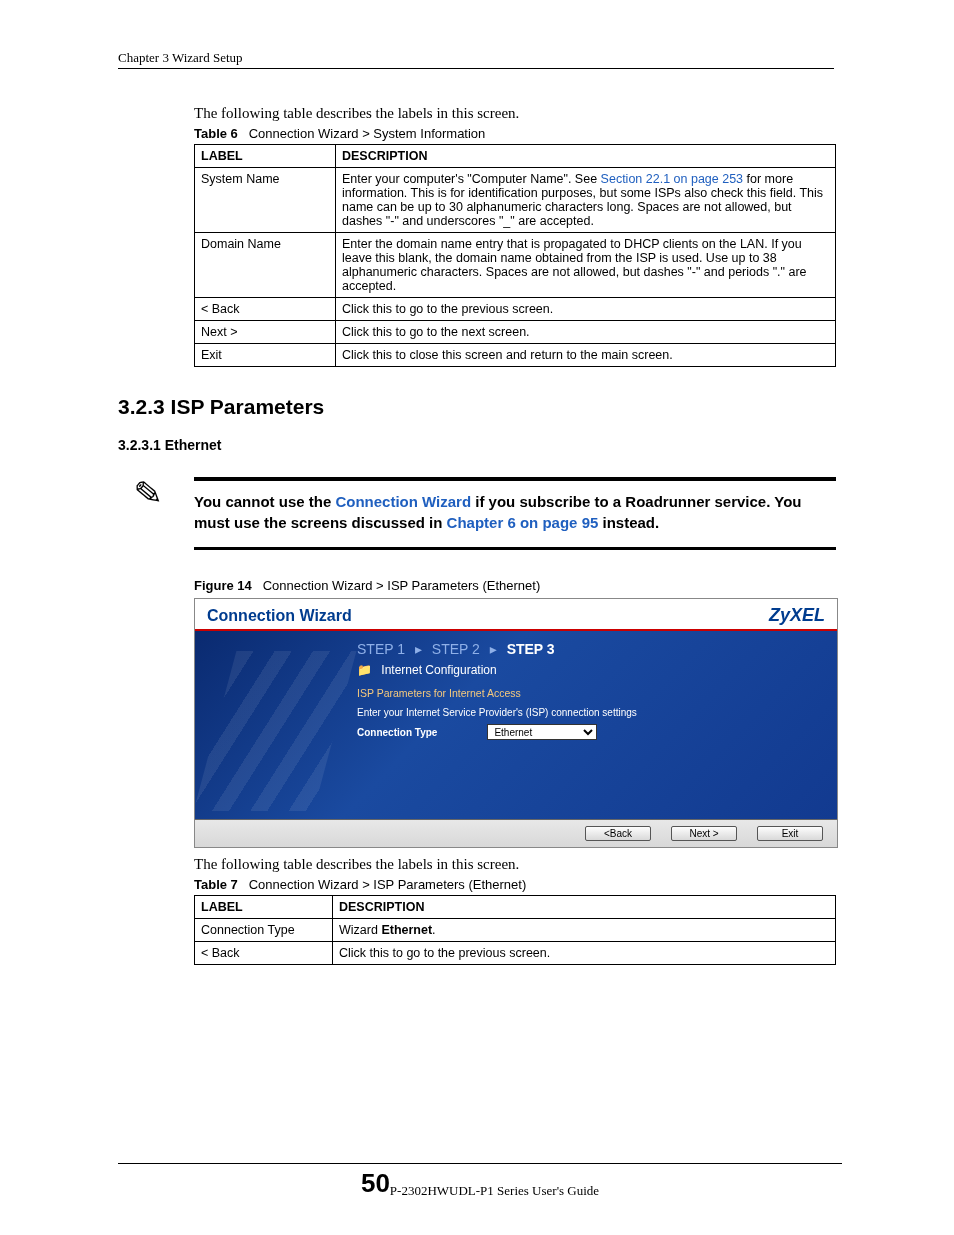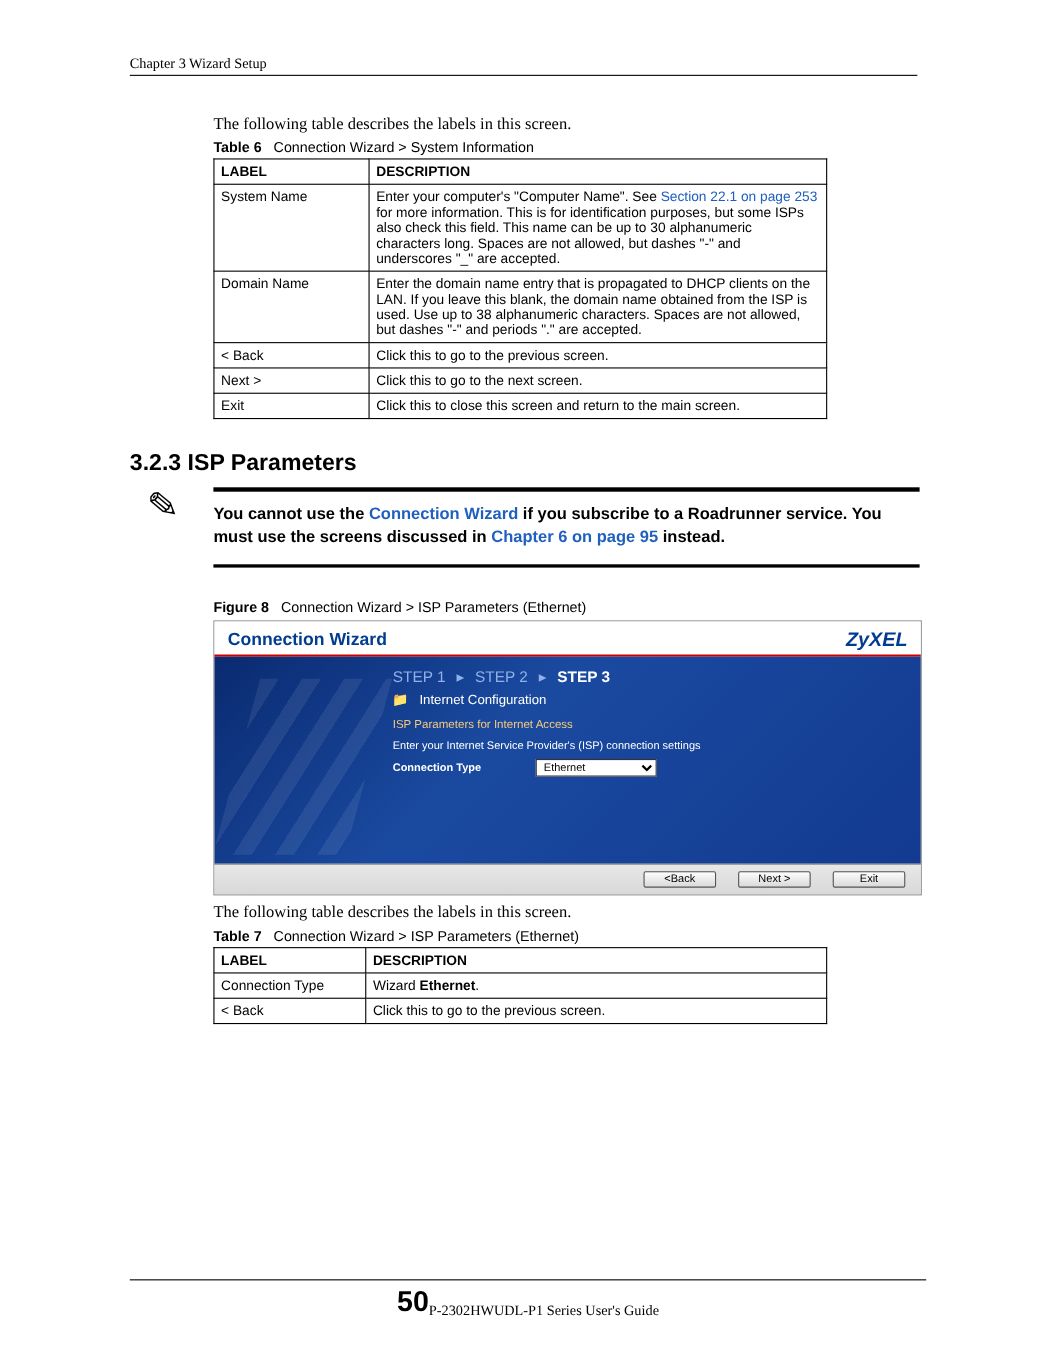--- a/index.html
+++ b/index.html
@@ -31,21 +31,21 @@
     margin: 0 0 4px 76px;
   }
   .table-caption {
     font-size: 13px;
     font-family: Arial, Helvetica, sans-serif;
     margin: 0 0 3px 76px;
   }
   .table-caption .b { font-weight: bold; }
   table.doc-table {
     border-collapse: collapse;
-    width: 558px;
+    width: 642px;
     margin-left: 76px;
     font-family: Arial, Helvetica, sans-serif;
     font-size: 12.5px;
   }
   table.doc-table th, table.doc-table td {
     border: 1px solid #000;
     text-align: left;
     vertical-align: top;
     padding: 4px 6px;
   }
@@ -230,32 +230,33 @@
     </tr>
     <tr>
       <td>Exit</td>
       <td>Click this to close this screen and return to the main screen.</td>
     </tr>
   </tbody>
     </table>
 
   <h2 class="sect">3.2.3  ISP Parameters</h2>
 
+  <h3 class="subsect">3.2.3.1  Ethernet</h3>
 
   <div class="note-block">
     <span class="note-icon">✎</span>
     <div class="note-bar-top"></div>
     <div class="note-text">
       <span>You cannot use the </span><span class="link-blue">Connection Wizard</span><span> if you subscribe to a Roadrunner service. You must use the screens discussed in </span><span class="link-blue">Chapter 6 on page 95</span><span> instead.</span>
     </div>
     <div class="note-bar-bottom"></div>
   </div>
 
   <p class="fig-caption">
-    <span class="b" style="font-weight:bold">Figure 8</span>&nbsp;&nbsp;
+    <span class="b" style="font-weight:bold">Figure 14</span>&nbsp;&nbsp;
     <span>Connection Wizard &gt; ISP Parameters (Ethernet)</span>
   </p>
 
   <div class="wizard">
     <div class="wz-header">
       <span class="wz-title">Connection Wizard</span>
       <span class="wz-brand">ZyXEL</span>
     </div>
     <div class="wz-body">
       <div class="wz-stripes"></div>

